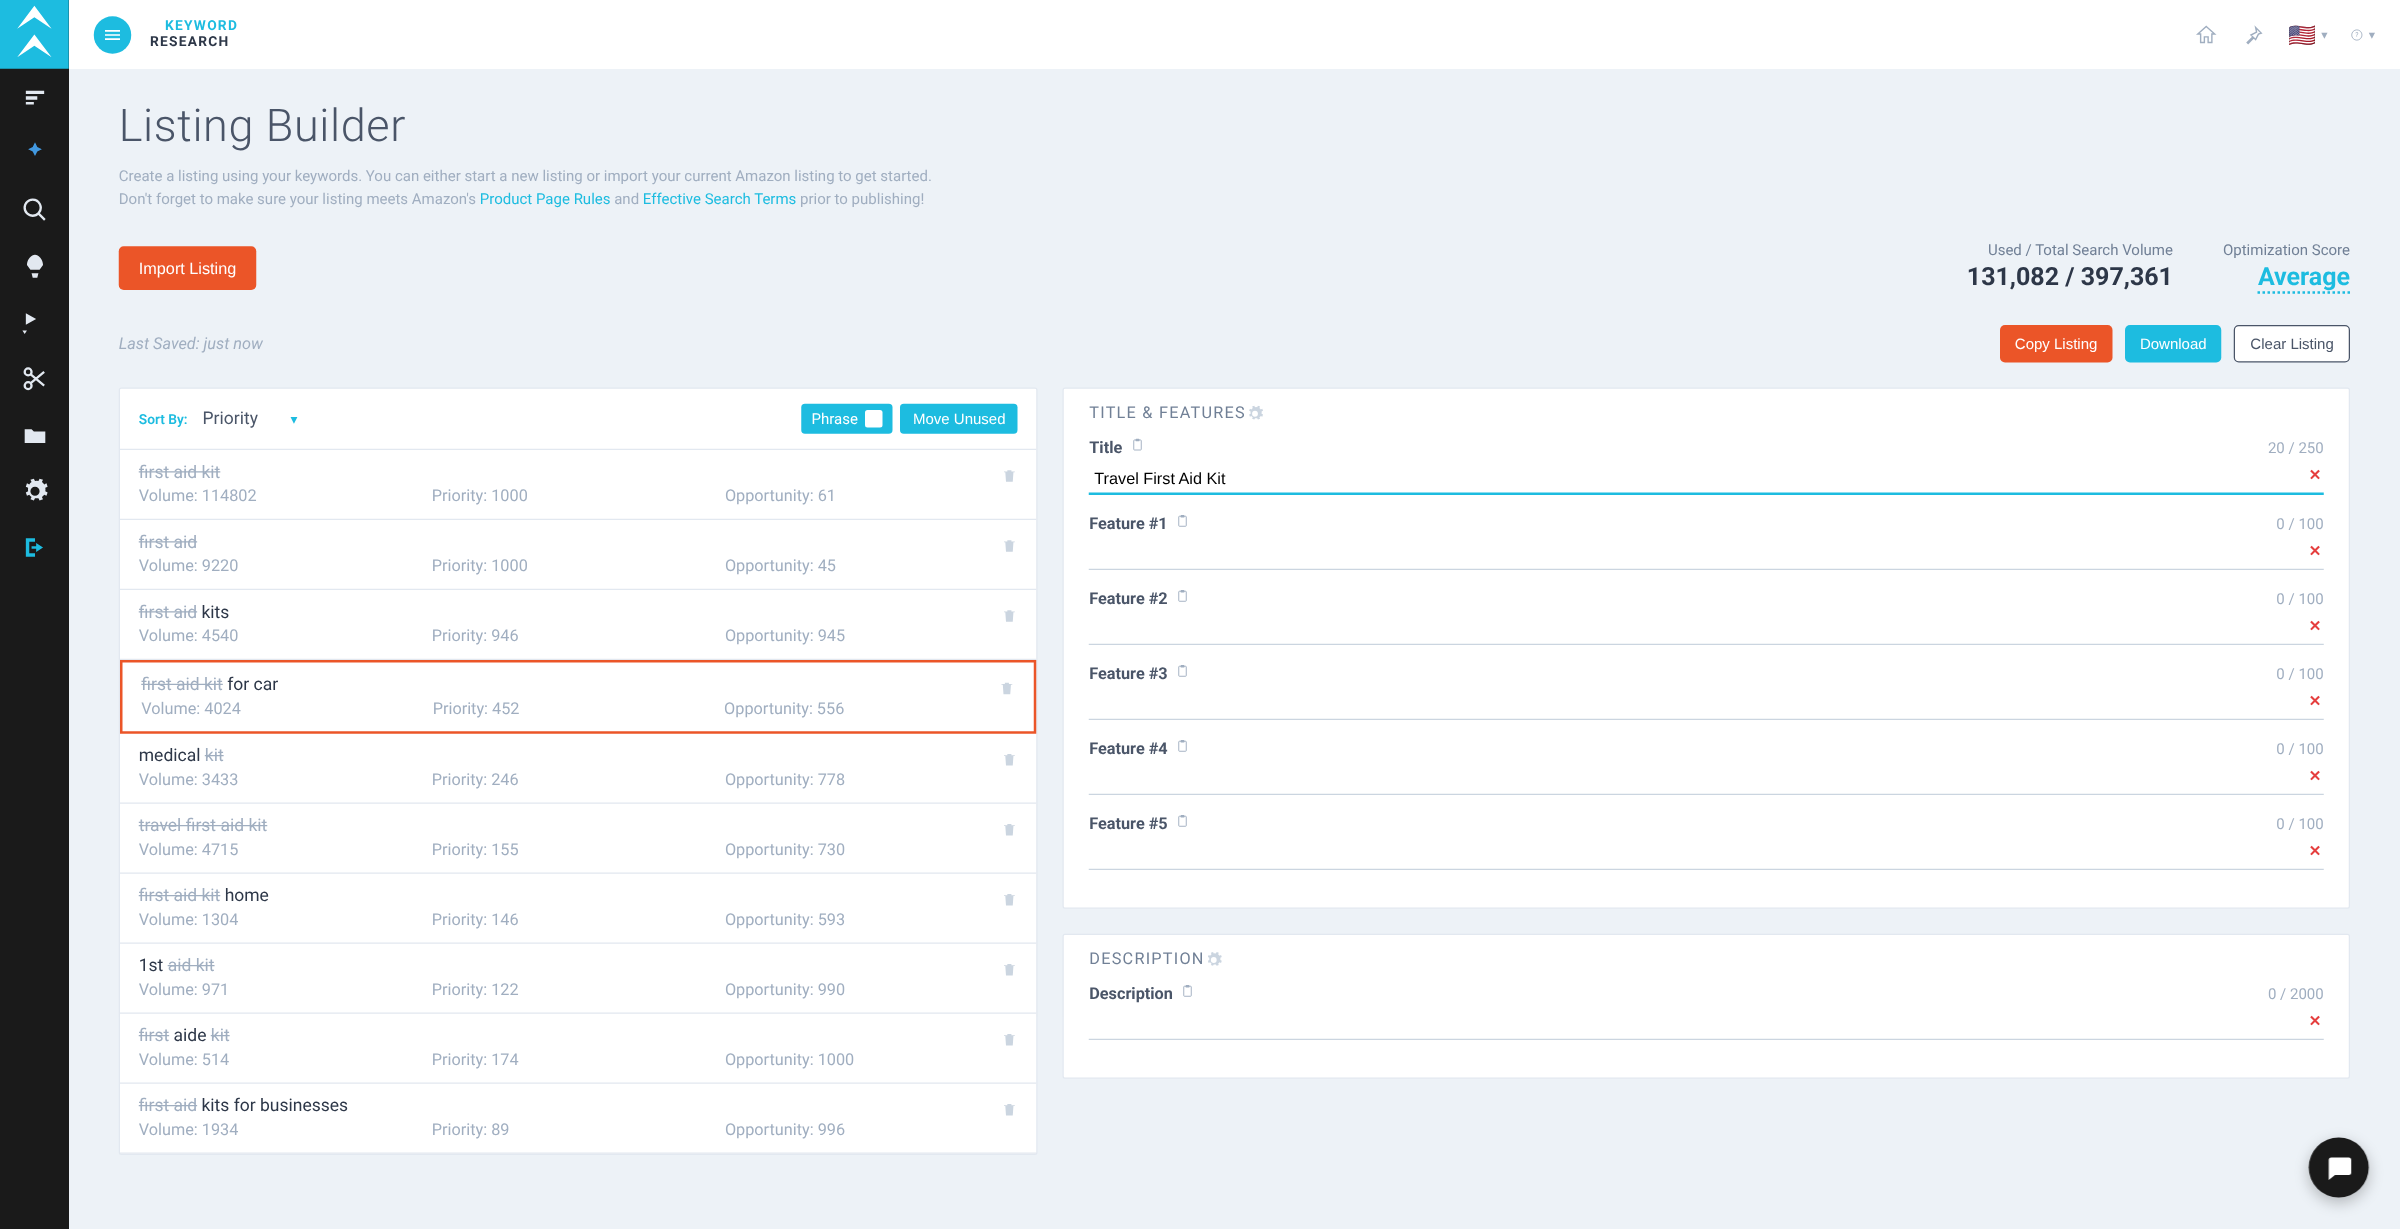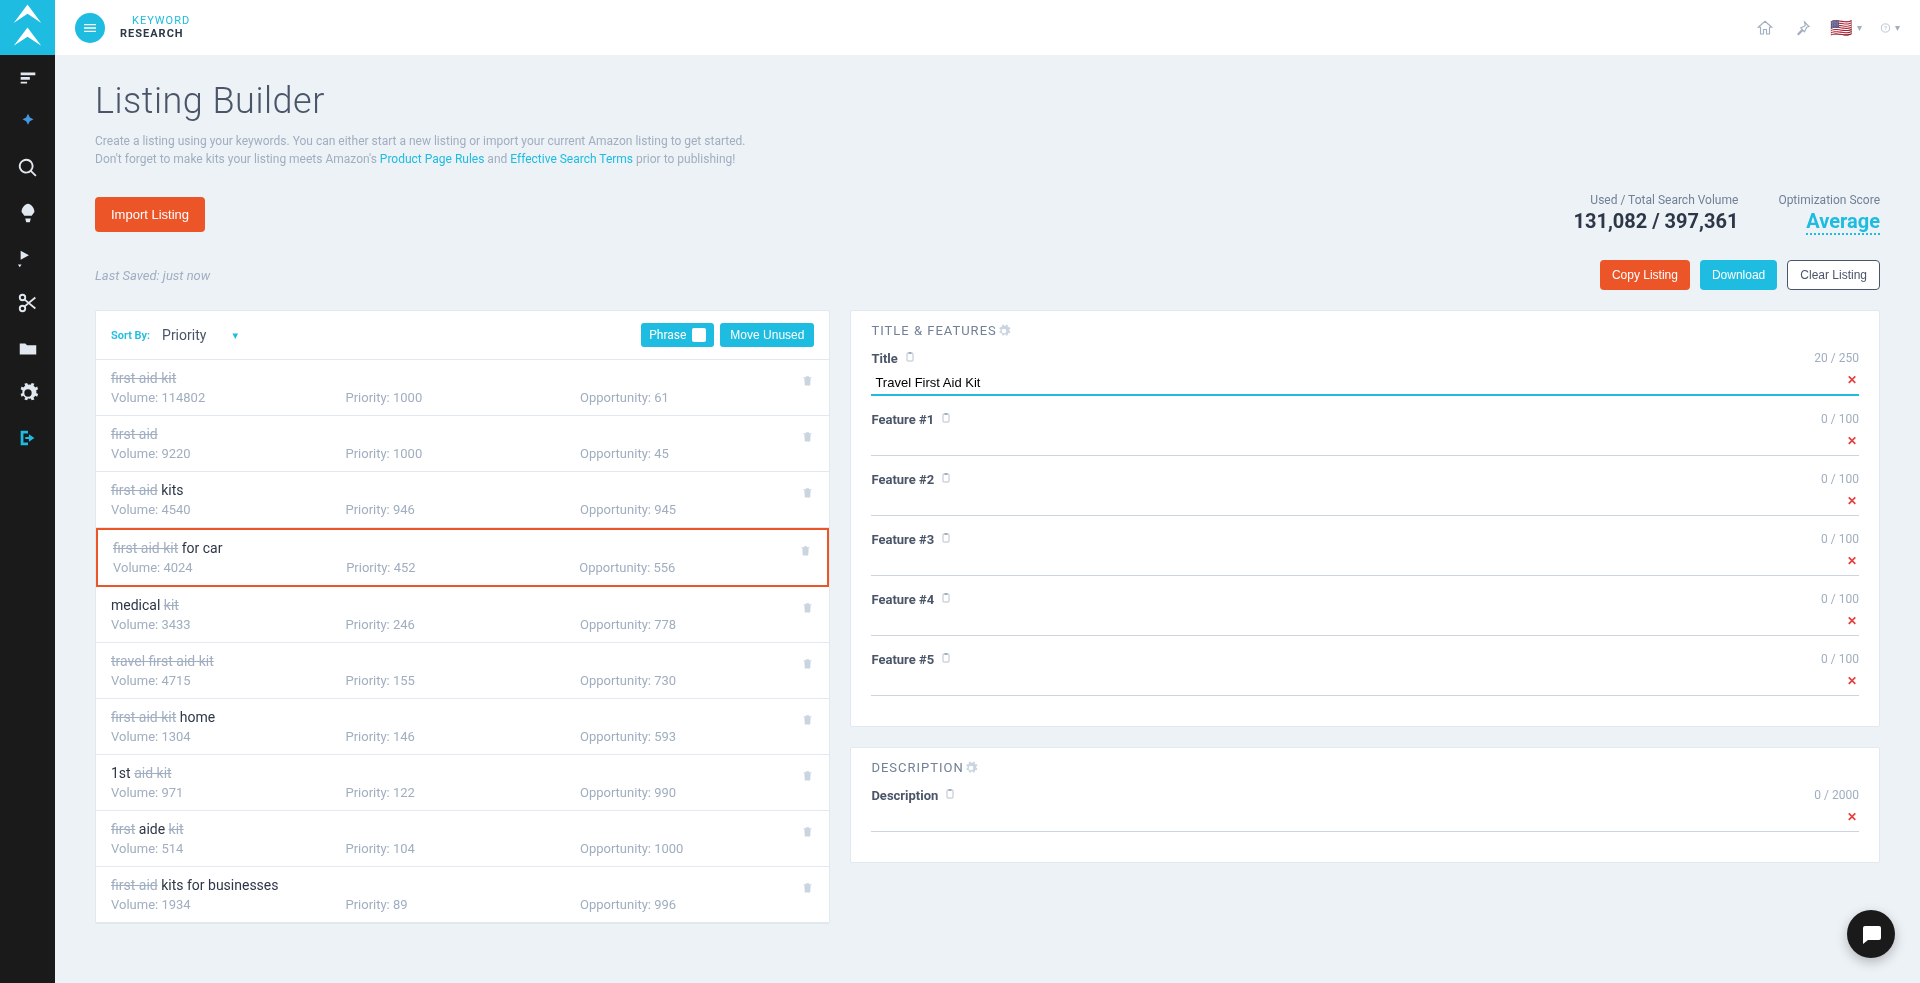--- a/index.html
+++ b/index.html
@@ -9,21 +9,21 @@
 .sidebar { position: fixed; left: 0; top: 0; bottom: 0; width: 55px; background: #1a1a1a; display: flex; flex-direction: column; align-items: center; z-index: 100; }
 .sidebar-logo { width: 55px; height: 55px; background: #1dbce0; display: flex; align-items: center; justify-content: center; color: #fff; font-size: 22px; font-weight: bold; }
 .sidebar-item { width: 55px; height: 45px; display: flex; align-items: center; justify-content: center; cursor: pointer; }
 .sidebar-item svg { width: 22px; height: 22px; fill: #e2e8f0; }
 
 
 .header { position: fixed; left: 55px; right: 0; top: 0; height: 55px; background: #fff; display: flex; align-items: center; padding: 0 20px; z-index: 90; }
 .menu-btn { width: 30px; height: 30px; border-radius: 50%; background: #1dbce0; display: flex; align-items: center; justify-content: center; cursor: pointer; flex-shrink: 0; }
 .menu-btn svg { width: 16px; height: 16px; fill: #fff; }
 .brand { margin-left: 15px; display: flex; flex-direction: column; font-size: 11px; line-height: 1.1; letter-spacing: 1px; }
-.brand-top { color: #1dbce0; font-weight: 400; padding-left: 12px; }
+.brand-top { color: #1dbce0; font-weight: 700; padding-left: 12px; }
 .brand-bot { color: #2d3748; font-weight: 700; }
 .header-right { margin-left: auto; display: flex; align-items: center; gap: 18px; }
 .header-icon { width: 20px; height: 20px; display: flex; align-items: center; justify-content: center; cursor: pointer; color: #718096; }
 .header-icon svg { width: 18px; height: 18px; fill: #a0aec0; }
 .flag { font-size: 18px; display: flex; align-items: center; gap: 4px; }
 .flag-chev { font-size: 10px; color: #a0aec0; }
 
 
 .main { margin-left: 55px; margin-top: 55px; padding: 25px 40px; }
 .page-title { font-size: 36px; font-weight: 300; color: #4a5568; letter-spacing: 0.5px; margin-bottom: 10px; }
@@ -177,21 +177,21 @@
         </svg>
         <span class="flag-chev" style="margin-left:4px;">▾</span>
       </div>
   </div>
 </div>
 
 <div class="main">
   <h1 class="page-title">Listing Builder</h1>
   <p class="page-desc">Create a listing using your keywords. You can either start a new listing or import your current Amazon listing to get started.</p>
   <p class="page-desc">
-    <span>Don't forget to make kits your listing meets Amazon's </span><a href="#">Product Page Rules</a><span> and </span><a href="#">Effective Search Terms</a><span> prior to publishing!</span>
+    <span>Don't forget to make sure your listing meets Amazon's </span><a href="#">Product Page Rules</a><span> and </span><a href="#">Effective Search Terms</a><span> prior to publishing!</span>
   </p>
 
   <div class="actions-row">
     <button class="btn-orange">Import Listing</button>
     <div class="metrics">
       <div class="metric">
         <div class="metric-label">Used / Total Search Volume</div>
         <div class="metric-value">131,082 / 397,361</div>
       </div>
       <div class="metric">
@@ -313,21 +313,21 @@
               <span class="kw-stat">Opportunity: 990</span>
             </div>
             <span class="kw-trash"><svg viewBox="0 0 24 24">
                 <path d="M6 7h12l-1 14H7zM9 4h6v2H9zM4 6h16v1H4z"></path>
               </svg></span>
           </div>
           <div class="kw-row">
             <div class="kw-phrase"><span class="used">first</span> aide <span class="used">kit</span></div>
             <div class="kw-stats">
               <span class="kw-stat">Volume: 514</span>
-              <span class="kw-stat">Priority: 104</span>
+              <span class="kw-stat">Priority: 174</span>
               <span class="kw-stat">Opportunity: 1000</span>
             </div>
             <span class="kw-trash"><svg viewBox="0 0 24 24">
                 <path d="M6 7h12l-1 14H7zM9 4h6v2H9zM4 6h16v1H4z"></path>
               </svg></span>
           </div>
           <div class="kw-row">
             <div class="kw-phrase"><span class="used">first aid</span> kits for businesses</div>
             <div class="kw-stats">
               <span class="kw-stat">Volume: 1934</span>

